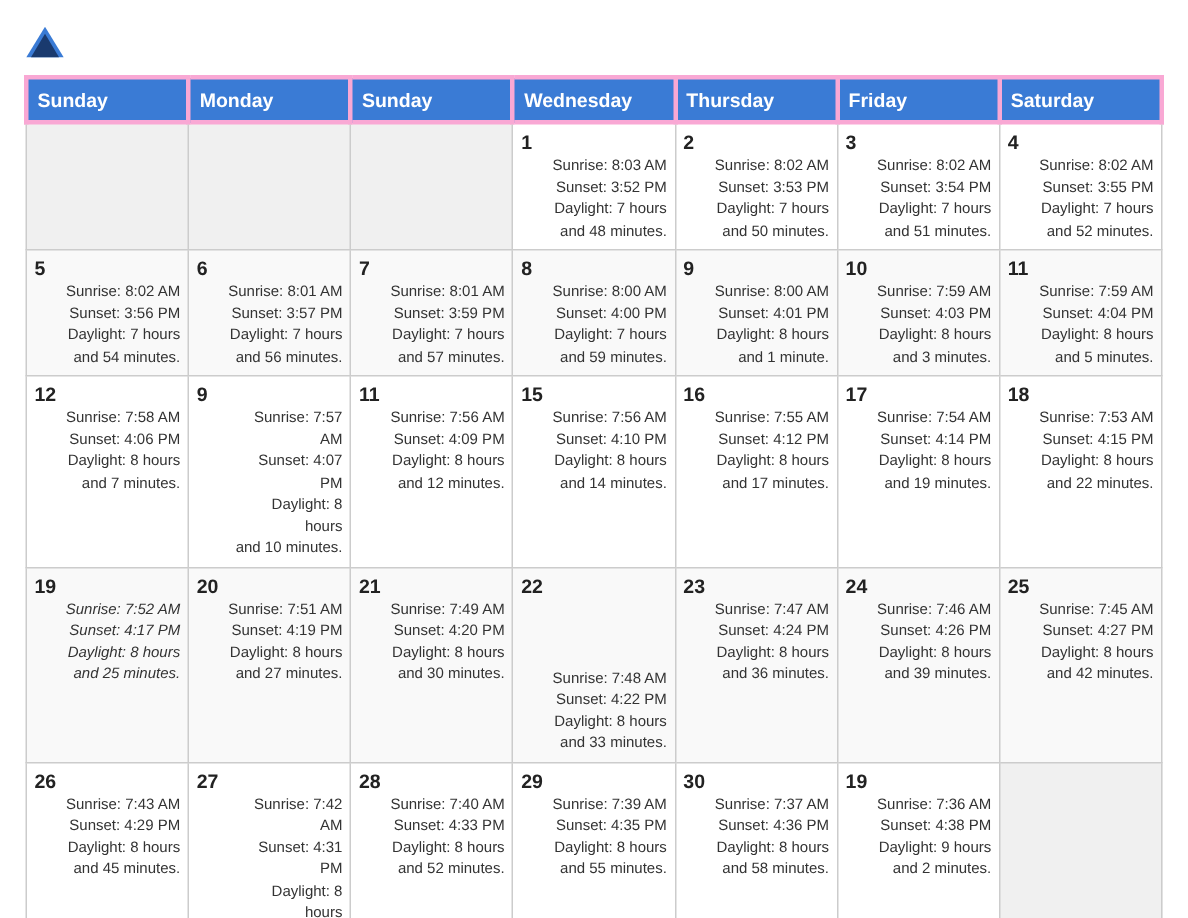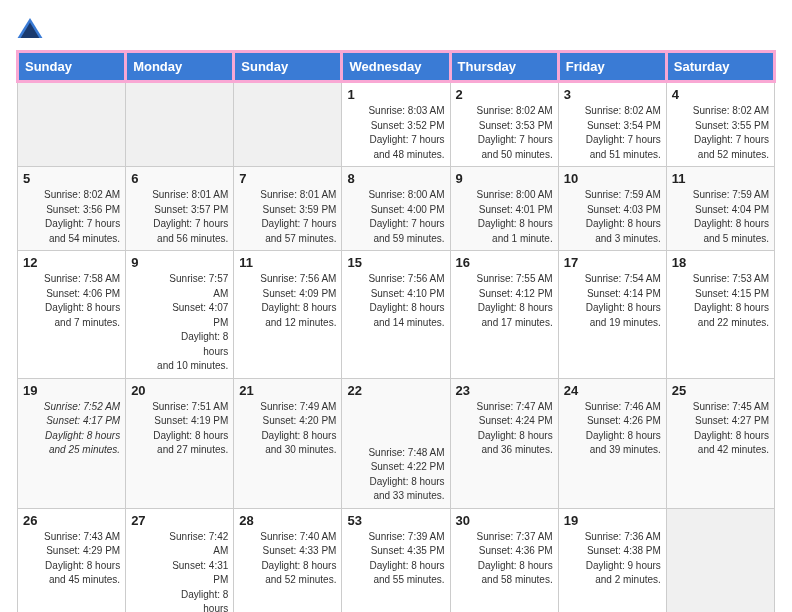--- a/index.html
+++ b/index.html
@@ -316,21 +316,21 @@
 and 49 minutes.</div>
         </td>
         <td>
           <span class="day-number">28</span>
           <div class="day-info" style="white-space: pre-line;">Sunrise: 7:40 AM
 Sunset: 4:33 PM
 Daylight: 8 hours
 and 52 minutes.</div>
         </td>
         <td>
-          <span class="day-number">53</span>
+          <span class="day-number">29</span>
           <div class="day-info" style="white-space: pre-line;">Sunrise: 7:39 AM
 Sunset: 4:35 PM
 Daylight: 8 hours
 and 55 minutes.</div>
         </td>
         <td>
           <span class="day-number">30</span>
           <div class="day-info" style="white-space: pre-line;">Sunrise: 7:37 AM
 Sunset: 4:36 PM
 Daylight: 8 hours

